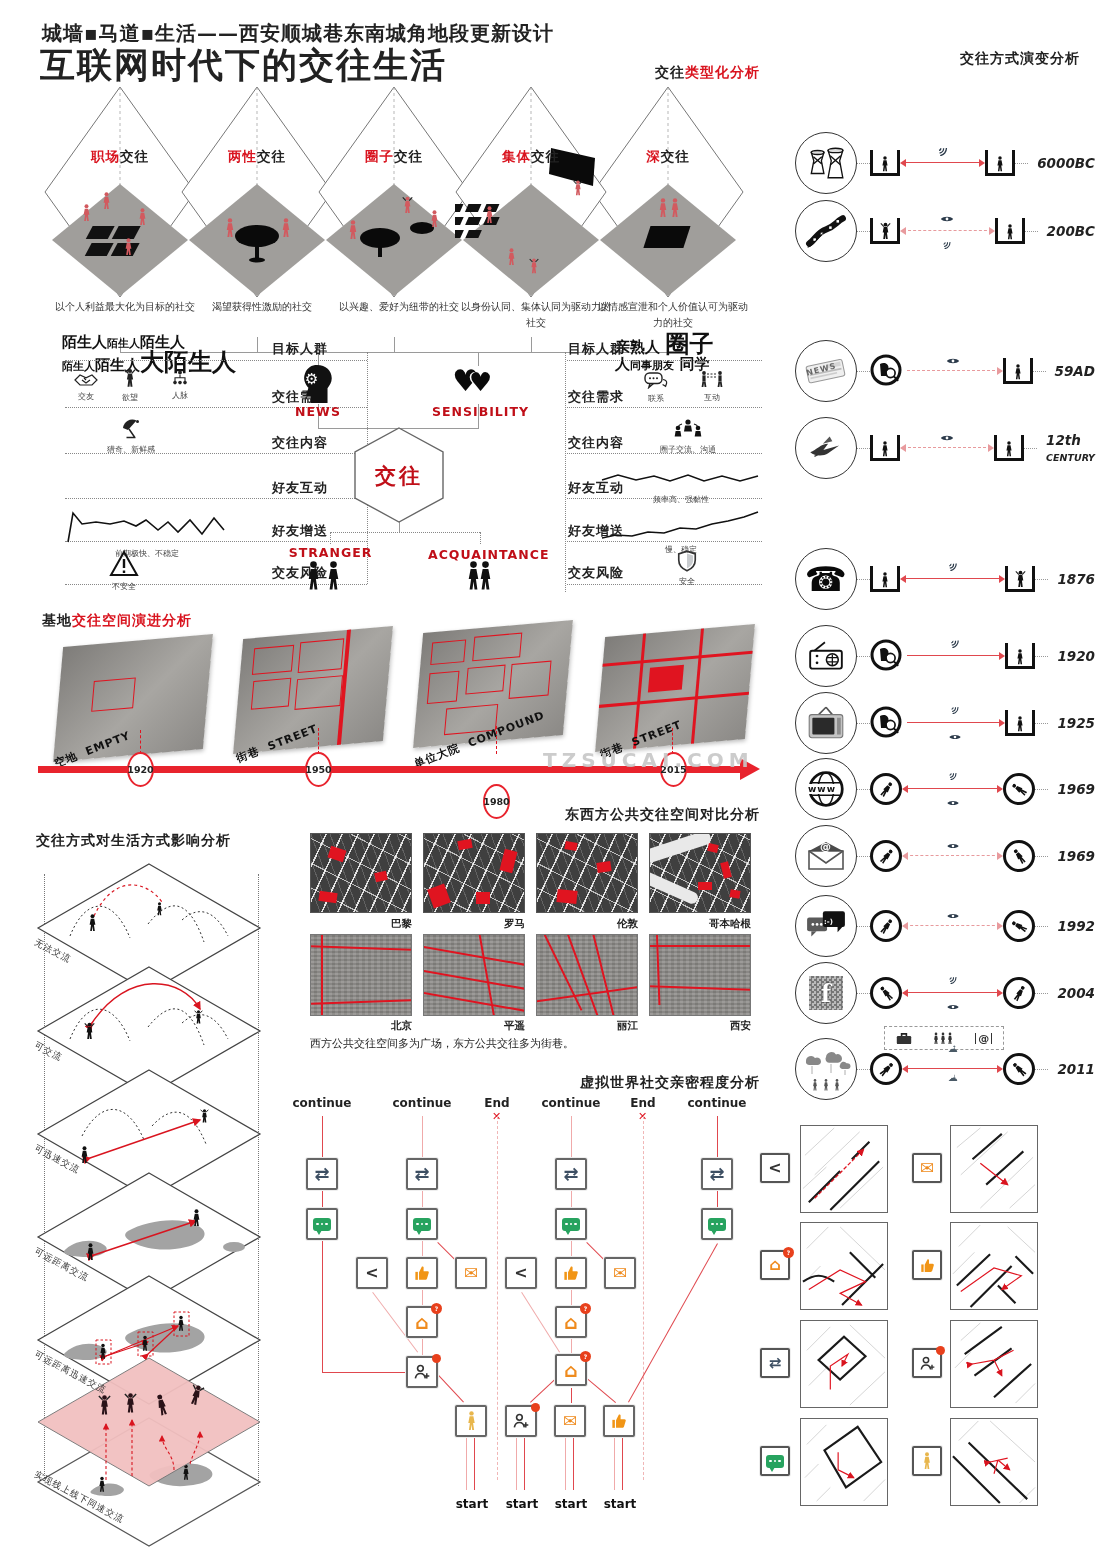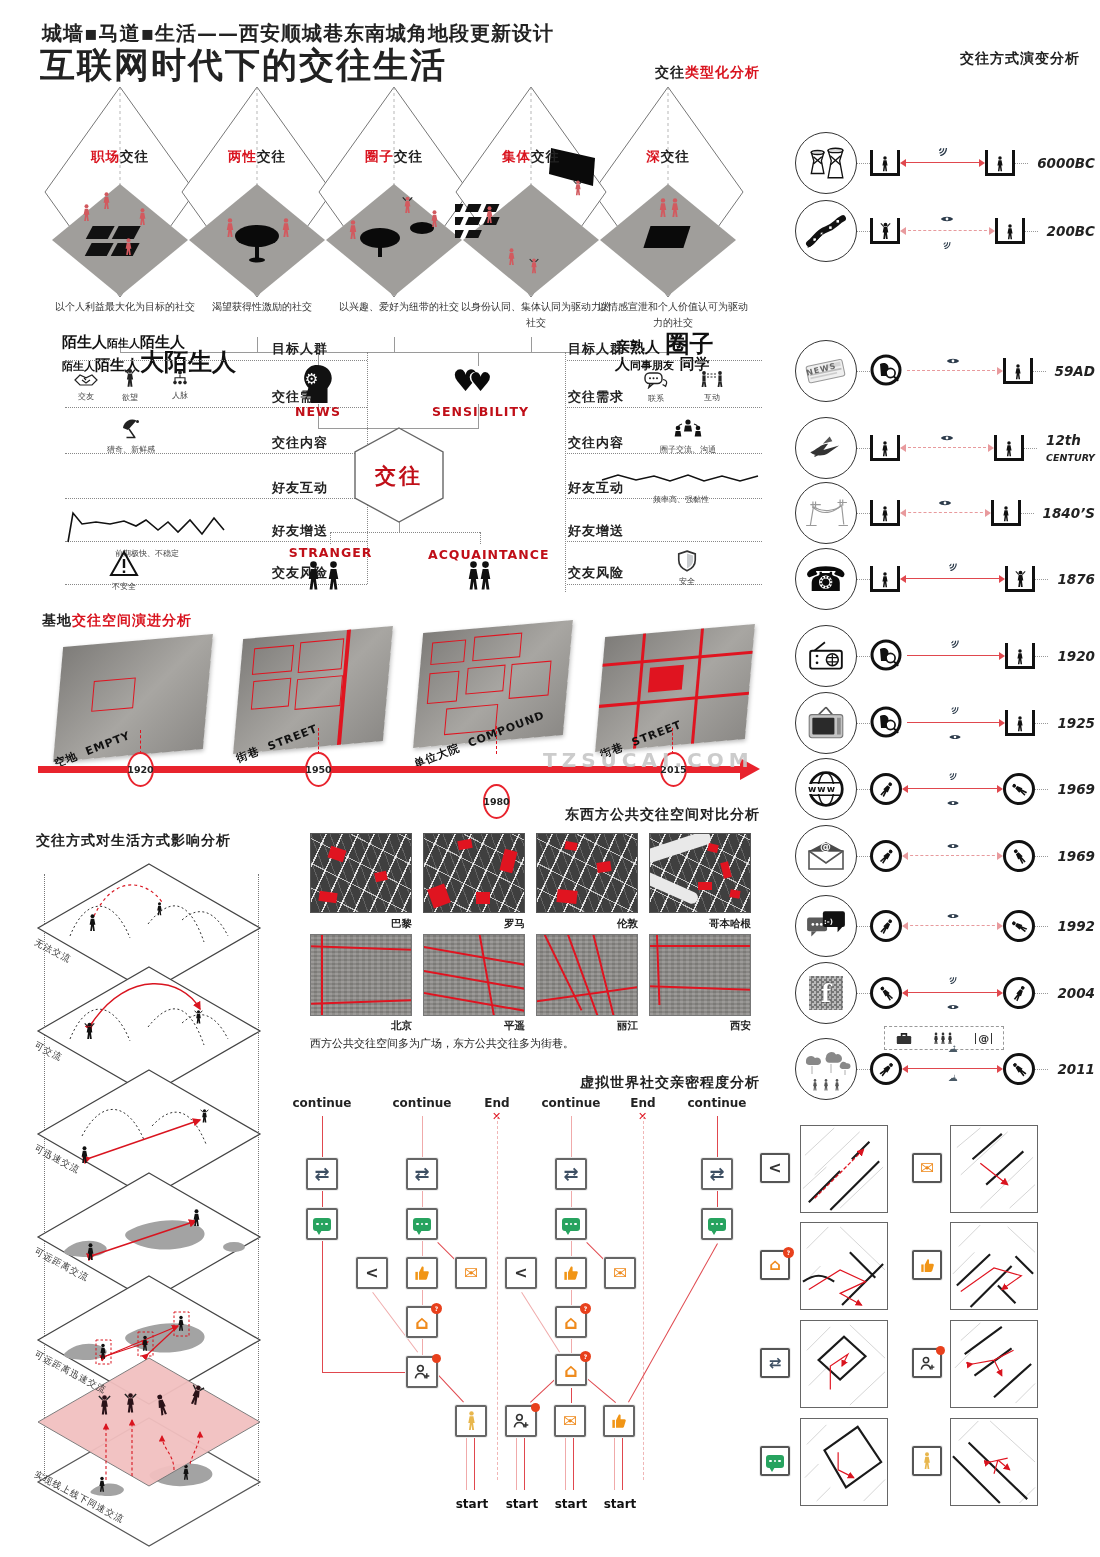--- a/index.html
+++ b/index.html
@@ -535,20 +535,26 @@
         <use href="#ic-groupc"></use>
       </svg>
     <div class="mini-cap">圈子交流、沟通</div>
   </div>
   <div class="abs" style="left:600px;top:464px">
     <svg width="162" height="26">
         <polyline points="2,16 18,11 36,16 54,12 70,17 88,11 104,17 122,12 140,17 158,12" fill="none" stroke="#111" stroke-width="1.5"></polyline>
       </svg>
     <div class="mini-cap">频率高、强黏性</div>
   </div>
+  <div class="abs" style="left:600px;top:508px">
+    <svg width="162" height="32">
+        <polyline points="2,30 16,27 32,28 48,24 64,25 80,20 96,21 112,16 128,13 144,9 158,4" fill="none" stroke="#111" stroke-width="1.5"></polyline>
+      </svg>
+    <div class="mini-cap">慢、稳定</div>
+  </div>
   <div class="abs ctr" style="left:662px;top:550px;width:50px">
     <svg width="20" height="22" viewBox="0 0 18 20">
         <use href="#ic-shield"></use>
       </svg>
     <div class="mini-cap">安全</div>
   </div>
 
   <div class="abs" style="left:300px;top:364px">
     <svg width="34" height="40" viewBox="0 0 32 38">
         <use href="#ic-head"></use>
@@ -739,48 +745,20 @@
       </div>
     <div class="enode">
         <svg width="8" height="16" fill="#111">
           <use href="#ic-person" width="8" height="16"></use>
         </svg>
       </div>
     <div class="edot"></div>
     <div class="eyear"><span>12th</span><br><small>CENTURY</small></div>
   </div>
 
-  <div class="erow" style="top:477px">
-    <div class="ecirc">
-        <svg width="46" height="32">
-          <use href="#ic-tg" width="46" height="32"></use>
-        </svg>
-      </div>
-    <div class="edot"></div>
-    <div class="enode">
-        <svg width="8" height="16" fill="#111">
-          <use href="#ic-person" width="8" height="16"></use>
-        </svg>
-      </div>
-    <div class="elink">
-        <span class="lico" style="top:-2px"><svg width="14" height="8" fill="#2b3a4a">
-            <use href="#ic-eye" width="14" height="8"></use>
-          </svg></span>
-        <div class="eline dash"></div>
-        <span class="ah-l" style="border-right-color:#e89a9d"></span>
-        <span class="ah-r" style="border-left-color:#e89a9d"></span>
-      </div>
-    <div class="enode">
-        <svg width="8" height="16" fill="#111">
-          <use href="#ic-person" width="8" height="16"></use>
-        </svg>
-      </div>
-    <div class="edot"></div>
-      <div class="eyear">1840’S</div>
-  </div>
 
   <div class="erow" style="top:543px">
     <div class="ecirc">
         <span style="font-size:34px;color:#0a0a0a;line-height:1">☎</span>
       </div>
     <div class="edot"></div>
     <div class="enode">
         <svg width="8" height="16" fill="#111">
           <use href="#ic-person" width="8" height="16"></use>
         </svg>

